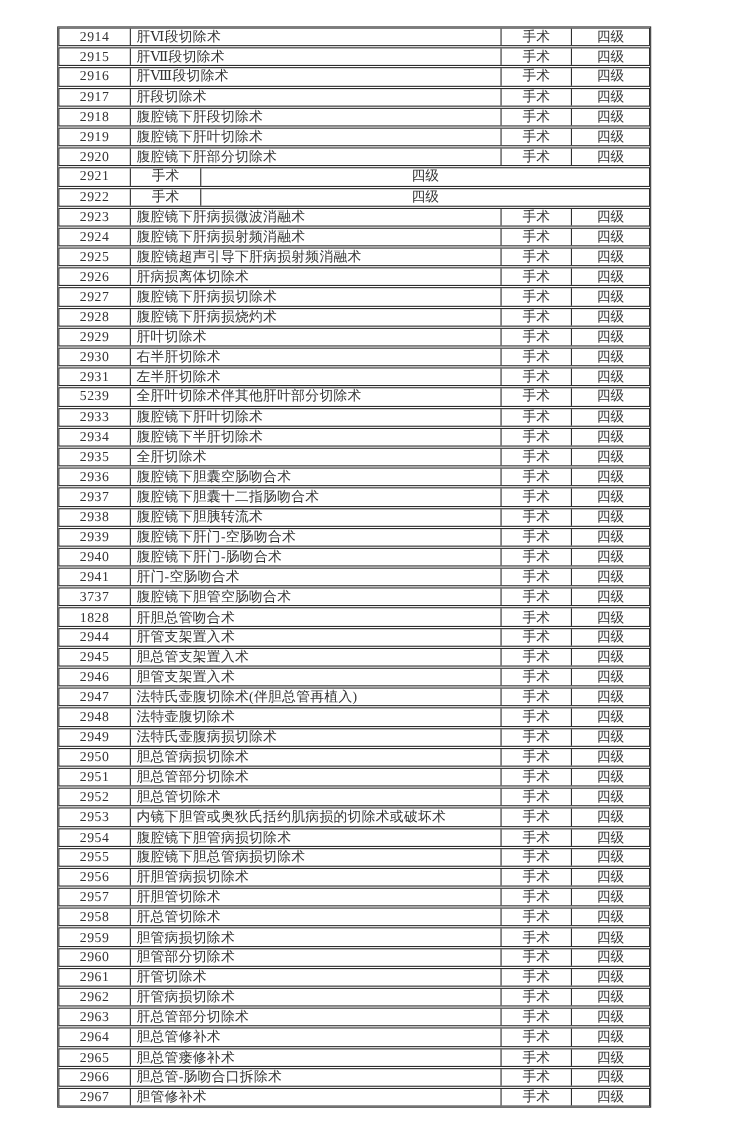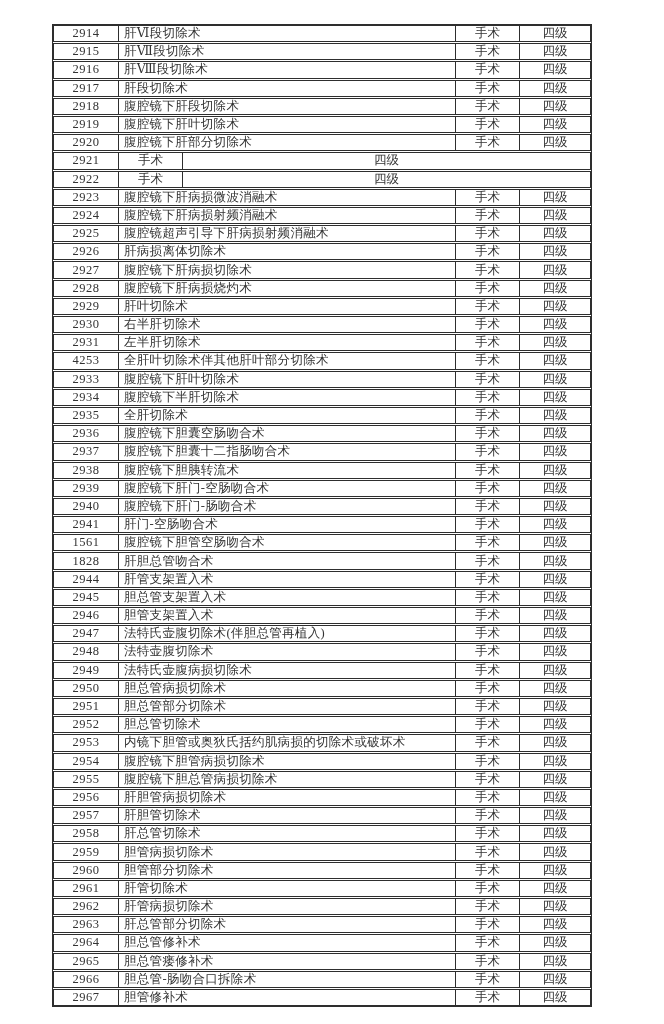--- a/index.html
+++ b/index.html
@@ -180,21 +180,21 @@
     <div class="cell c-cat">手术</div>
     <div class="cell c-grade">四级</div>
   </div>
       <div class="row">
     <div class="cell c-num">2931</div>
     <div class="cell c-name">左半肝切除术</div>
     <div class="cell c-cat">手术</div>
     <div class="cell c-grade">四级</div>
   </div>
       <div class="row">
-    <div class="cell c-num">4253</div>
+    <div class="cell c-num">5239</div>
     <div class="cell c-name">全肝叶切除术伴其他肝叶部分切除术</div>
     <div class="cell c-cat">手术</div>
     <div class="cell c-grade">四级</div>
   </div>
       <div class="row">
     <div class="cell c-num">2933</div>
     <div class="cell c-name">腹腔镜下肝叶切除术</div>
     <div class="cell c-cat">手术</div>
     <div class="cell c-grade">四级</div>
   </div>
@@ -240,21 +240,21 @@
     <div class="cell c-cat">手术</div>
     <div class="cell c-grade">四级</div>
   </div>
       <div class="row">
     <div class="cell c-num">2941</div>
     <div class="cell c-name">肝门-空肠吻合术</div>
     <div class="cell c-cat">手术</div>
     <div class="cell c-grade">四级</div>
   </div>
       <div class="row">
-    <div class="cell c-num">1561</div>
+    <div class="cell c-num">3737</div>
     <div class="cell c-name">腹腔镜下胆管空肠吻合术</div>
     <div class="cell c-cat">手术</div>
     <div class="cell c-grade">四级</div>
   </div>
       <div class="row">
     <div class="cell c-num">1828</div>
     <div class="cell c-name">肝胆总管吻合术</div>
     <div class="cell c-cat">手术</div>
     <div class="cell c-grade">四级</div>
   </div>

